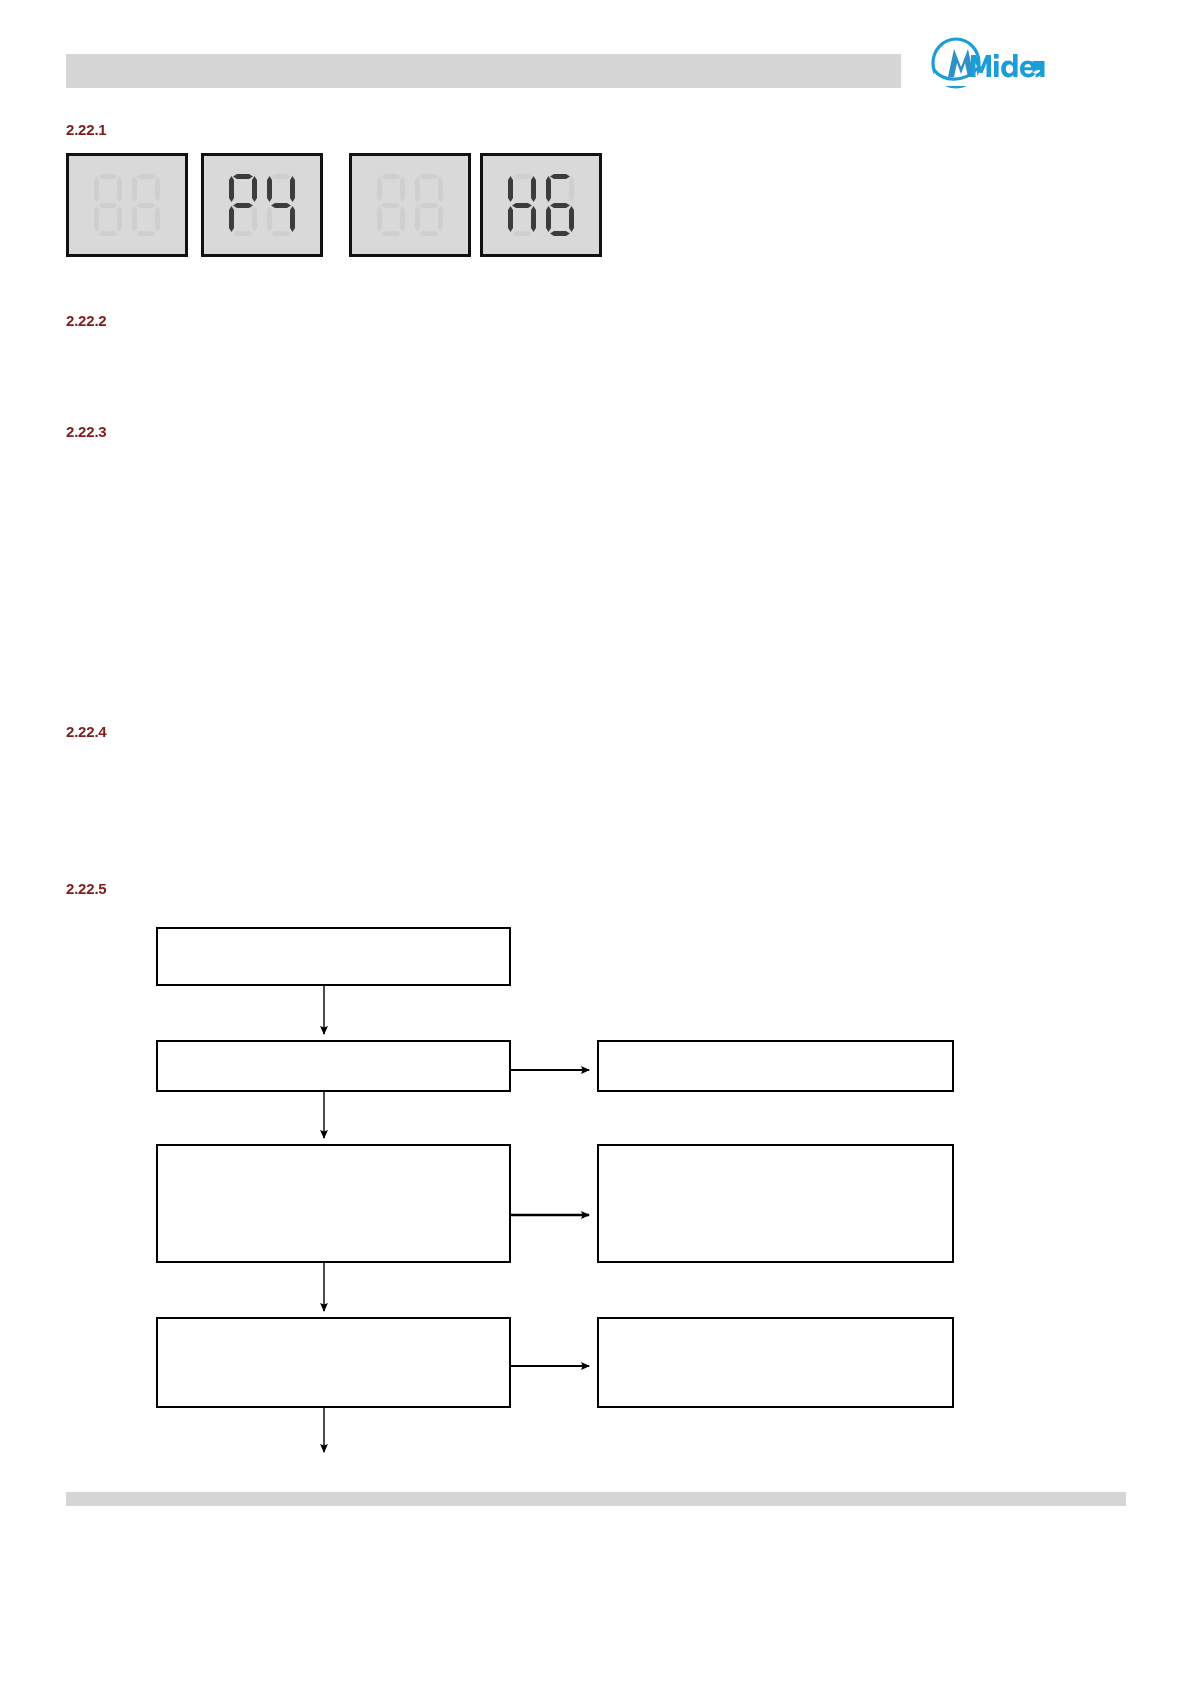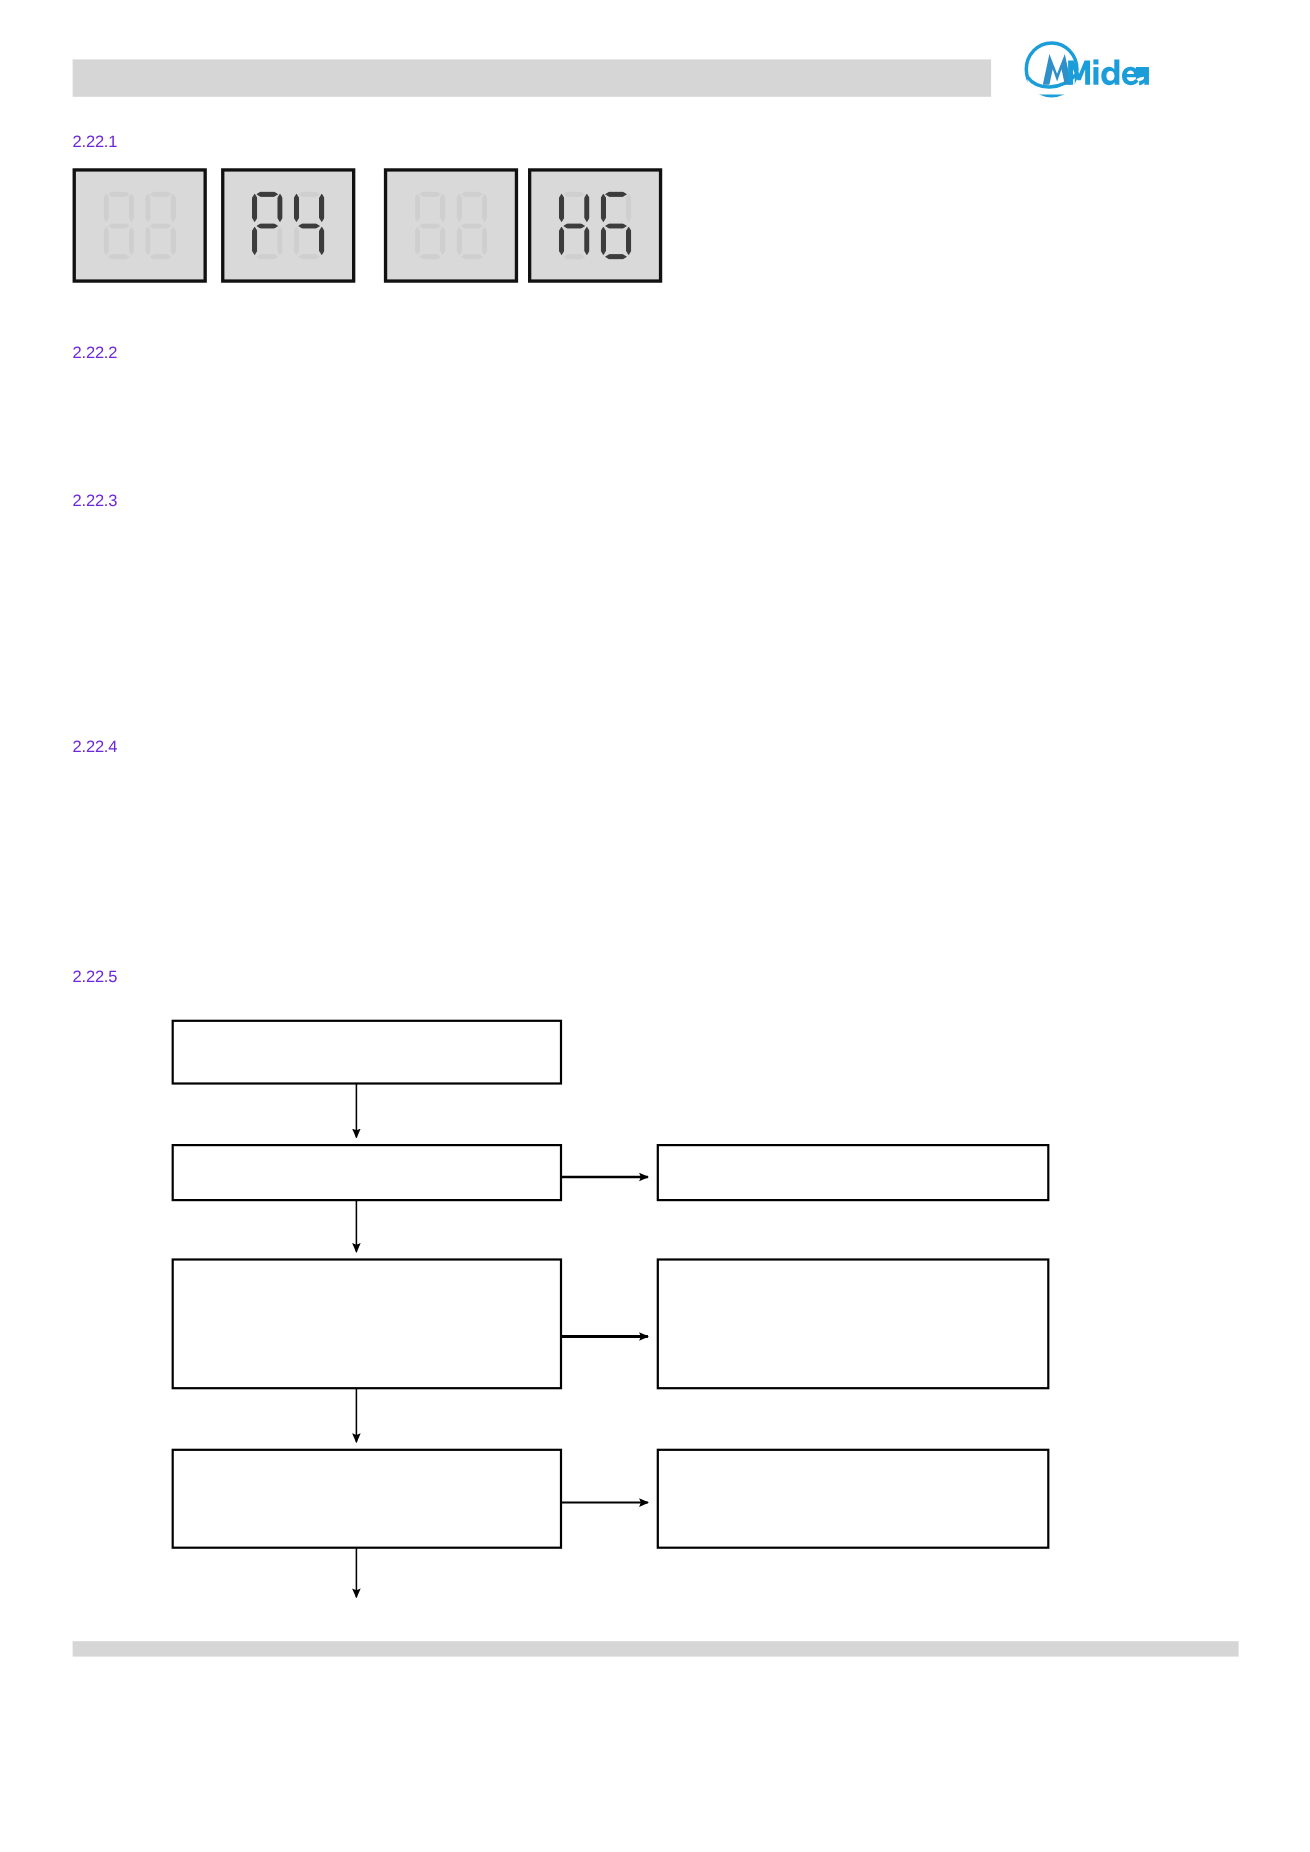--- a/index.html
+++ b/index.html
@@ -29,29 +29,29 @@
     width: 115px;
     height: 52px;
   }
   .brand-logo svg { display: block; }
 
   
   .section-head {
     position: absolute;
     left: 66px;
     font-size: 15px;
-    font-weight: normal;
-    color: #6d28d9;
+    font-weight: bold;
+    color: #7f1d1d;
     letter-spacing: -0.2px;
     white-space: nowrap;
   }
   #sec-1 { top: 121px; }
   #sec-2 { top: 312px; }
-  #sec-3 { top: 447px; }
-  #sec-4 { top: 671px; }
+  #sec-3 { top: 423px; }
+  #sec-4 { top: 723px; }
   #sec-5 { top: 880px; }
 
   
   .display-row {
     position: absolute;
     left: 66px;
     top: 153px;
     height: 104px;
   }
   .lcd-panel {

